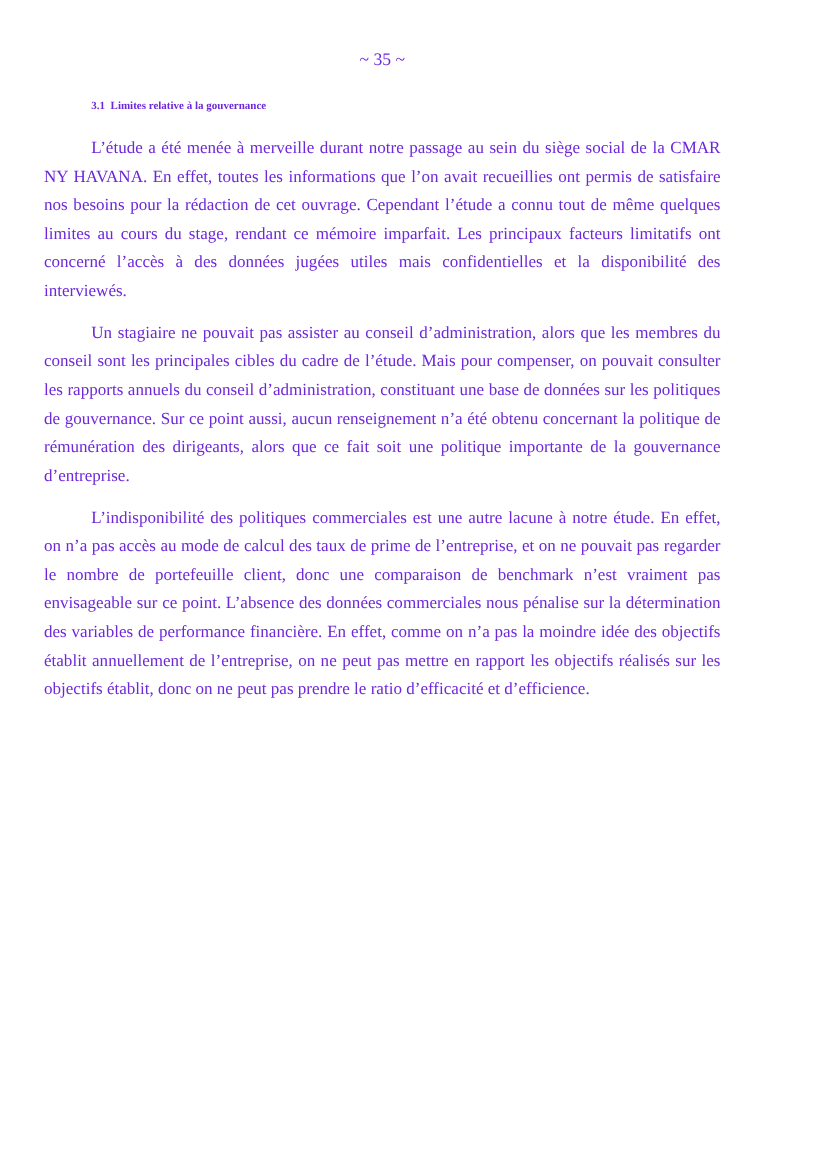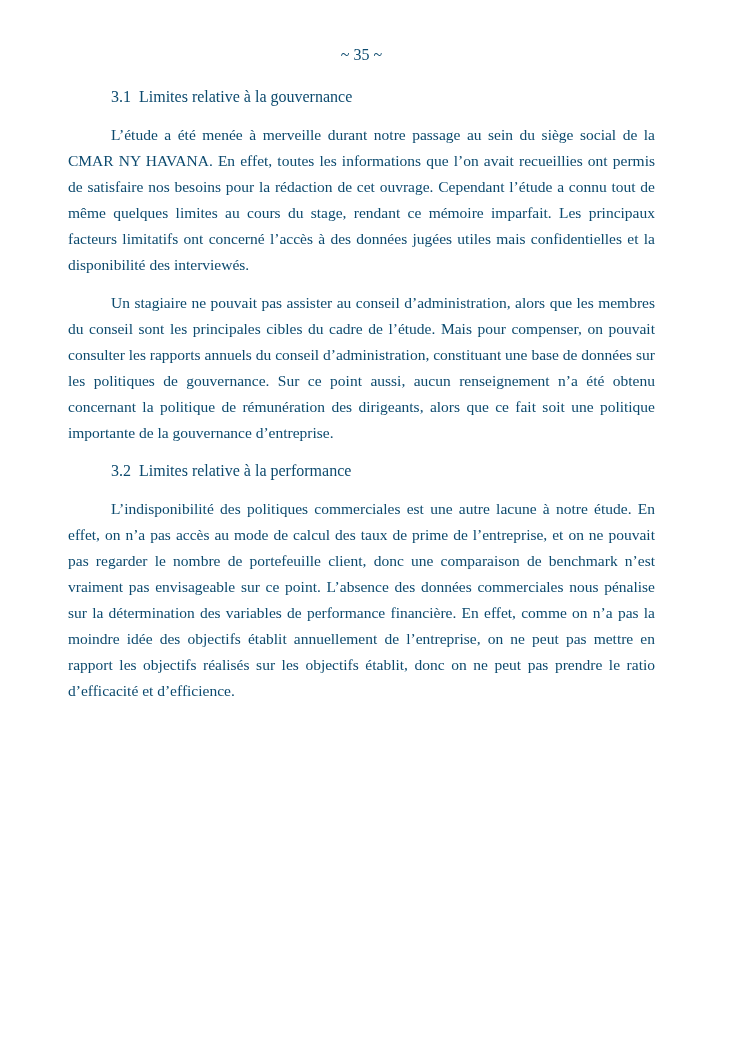--- a/index.html
+++ b/index.html
@@ -7,35 +7,35 @@
     padding: 0;
     background: #ffffff;
   }
   .page {
     position: relative;
     width: 745px;
     height: 1053px;
     margin: 0 auto;
     background: #ffffff;
     box-sizing: border-box;
-    padding: 42px 90px 0 68px;
+    padding: 42px 90px 0 40px;
     font-family: "Liberation Serif", "DejaVu Serif", serif;
     font-size: 15.5px;
     line-height: 26px;
-    color: #0c4a6e;
+    color: #6d28d9;
     overflow: hidden;
   }
   .page-number {
     text-align: center;
     margin: 0 0 16px 0;
     font-size: 16px;
   }
   .section-heading {
-    font-size: 16px;
-    font-weight: normal;
+    font-size: 10px;
+    font-weight: bold;
     margin: 0 0 0 43px;
     white-space: pre-wrap;
   }
   .para {
     margin: 12px 0 12px 0;
     text-align: justify;
     text-indent: 43px;
   }
 </style>
 </head>
@@ -44,17 +44,16 @@
 <div class="page">
 
   <div class="page-number">~ 35 ~</div>
 
   <h2 class="section-heading">3.1  Limites relative à la gouvernance</h2>
 
   <p class="para">L’étude a été menée à merveille durant  notre passage au sein du siège social de la CMAR  NY  HAVANA. En effet, toutes les informations que l’on avait recueillies ont permis de satisfaire nos besoins pour la rédaction de cet ouvrage. Cependant l’étude  a connu tout de même quelques limites au cours du stage, rendant ce mémoire imparfait. Les principaux facteurs limitatifs ont concerné l’accès à des données jugées utiles mais confidentielles  et la disponibilité des interviewés.</p>
 
   <p class="para">Un stagiaire ne pouvait pas assister au conseil d’administration, alors que les membres du conseil sont les principales cibles du cadre de l’étude. Mais pour compenser, on pouvait consulter les rapports annuels du conseil d’administration, constituant une base de données sur les politiques de gouvernance. Sur ce point aussi, aucun renseignement n’a été obtenu concernant la politique de rémunération des dirigeants, alors que ce fait soit une politique importante de la gouvernance d’entreprise.</p>
 
-  <h2 class="section-heading">3.2  Limites relative à la performance</h2>
 
   <p class="para">L’indisponibilité des politiques commerciales est une autre lacune à notre étude. En effet, on n’a pas accès au mode de calcul des taux de prime de l’entreprise, et on ne pouvait pas regarder le nombre de portefeuille client, donc une comparaison de benchmark n’est vraiment pas envisageable sur ce point. L’absence des données commerciales nous pénalise sur la détermination des variables de performance financière. En effet, comme on n’a pas la moindre idée des objectifs établit annuellement de l’entreprise, on ne peut pas mettre en rapport les objectifs réalisés sur les objectifs établit, donc on ne peut pas prendre le ratio d’efficacité et d’efficience.</p>
 
 </div>
 
 </body></html>

